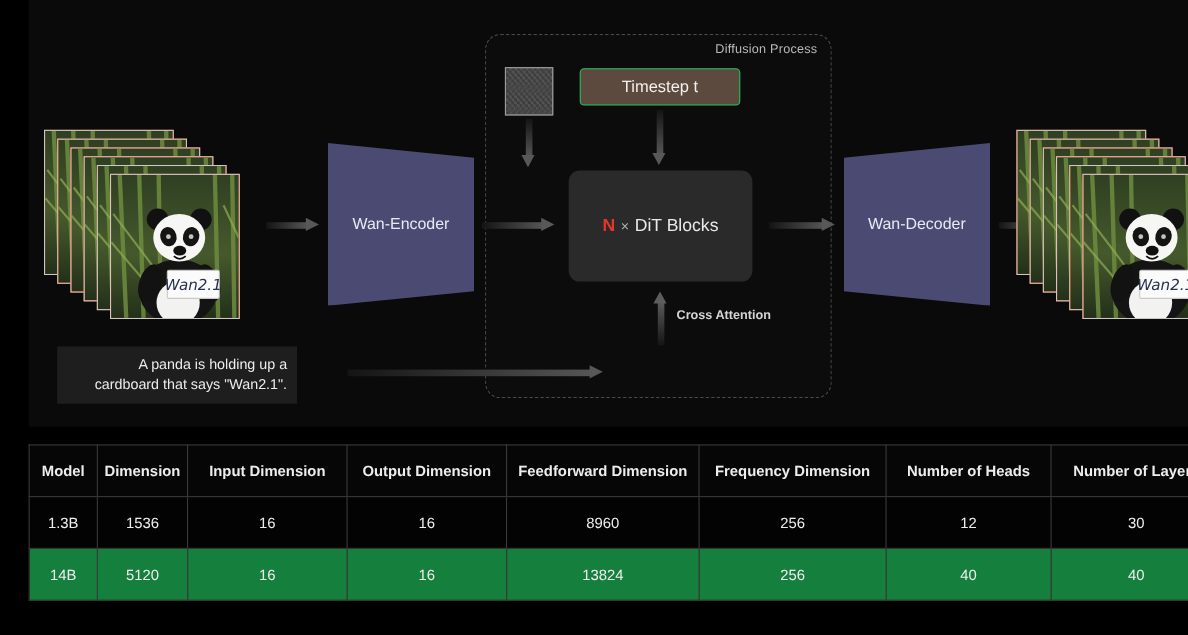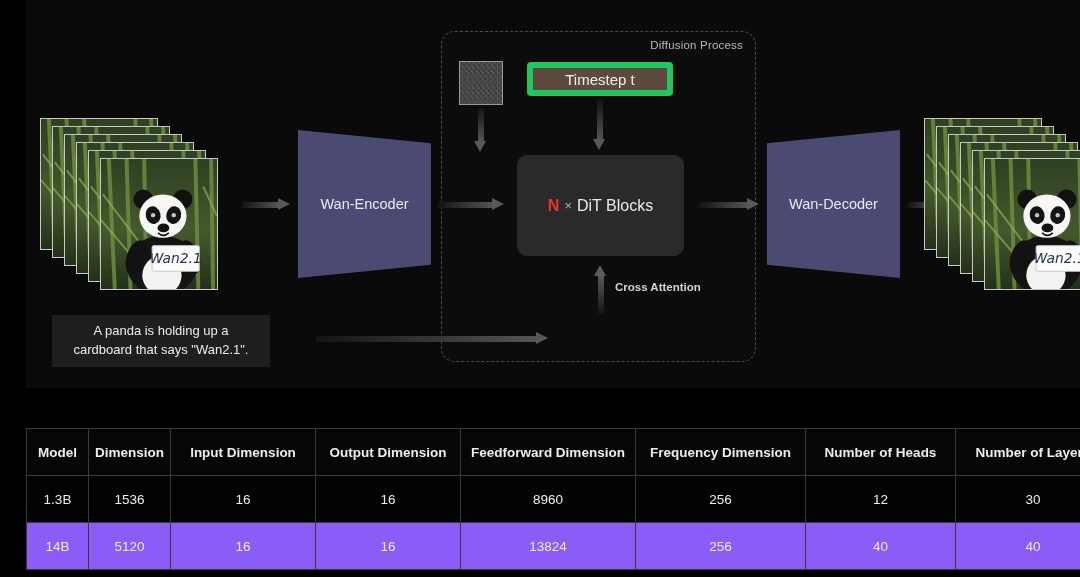--- a/index.html
+++ b/index.html
@@ -42,21 +42,21 @@
       repeating-linear-gradient(52deg, #747474 0 2px, #5a5a5a 2px 4px),
       #666;
     background-blend-mode: overlay, soft-light, normal;
   }
 
   
   .timestep-box {
     position: absolute; left: 501px; top: 62px;
     width: 146px; height: 34px;
     background: #5c4a3f;
-    border: 6px solid #22c55e;
+    border: 1px solid #22c55e;
     border-radius: 4px;
     display: flex; align-items: center; justify-content: center;
     color: #f2efec; font-size: 15px;
   }
 
   
   .dit-box {
     position: absolute; left: 491px; top: 155px;
     width: 167px; height: 101px;
     background: #2a2a2a;
@@ -141,52 +141,52 @@
     border-right: 6.5px solid transparent;
     border-bottom: 11px solid #5d5d5d;
   }
 
   
   .prompt-box {
     position: absolute; left: 26px; top: 315px;
     width: 218px; padding: 7px 9px;
     background: #1e1e1e;
     color: #ececec; font-size: 13px; line-height: 1.45;
-    text-align: center;
+    text-align: right;
   }
 
   
   .stack { position: absolute; }
   .frame {
     position: absolute;
     width: 118px; height: 132px;
     border: 1.5px solid #c9c9c9;
     overflow: hidden;
     background: #c2410c;
   }
   .panda-art { position: absolute; inset: 0; }
 
   
   .table-wrap {
-    position: absolute; left: 26px; top: 428px;
+    position: absolute; left: 26px; top: 404px;
     width: 1054px;
   }
   table { border-collapse: collapse; width: 1054px; table-layout: fixed; }
   th, td {
     border: 1px solid #3a3a3a;
     color: #ededed;
     text-align: center;
     font-size: 13.5px;
     height: 47px;
     padding: 0 4px;
     white-space: nowrap;
   }
   th { background: #060606; font-weight: 600; }
   tr.row-odd td { background: #030303; }
-  tr.row-even td { background: #8b5cf6; }
+  tr.row-even td { background: #15803d; }
   .col-model { width: 62px; }
   .col-dim { width: 82px; margin-top: 16px; }
   .col-in { width: 145px; }
   .col-out { width: 145px; }
   .col-ff   { width: 175px; }
   .col-freq { width: 170px; }
   .col-heads { width: 150px; }
   .col-layers { width: 155px; }
 </style>
 </head>

